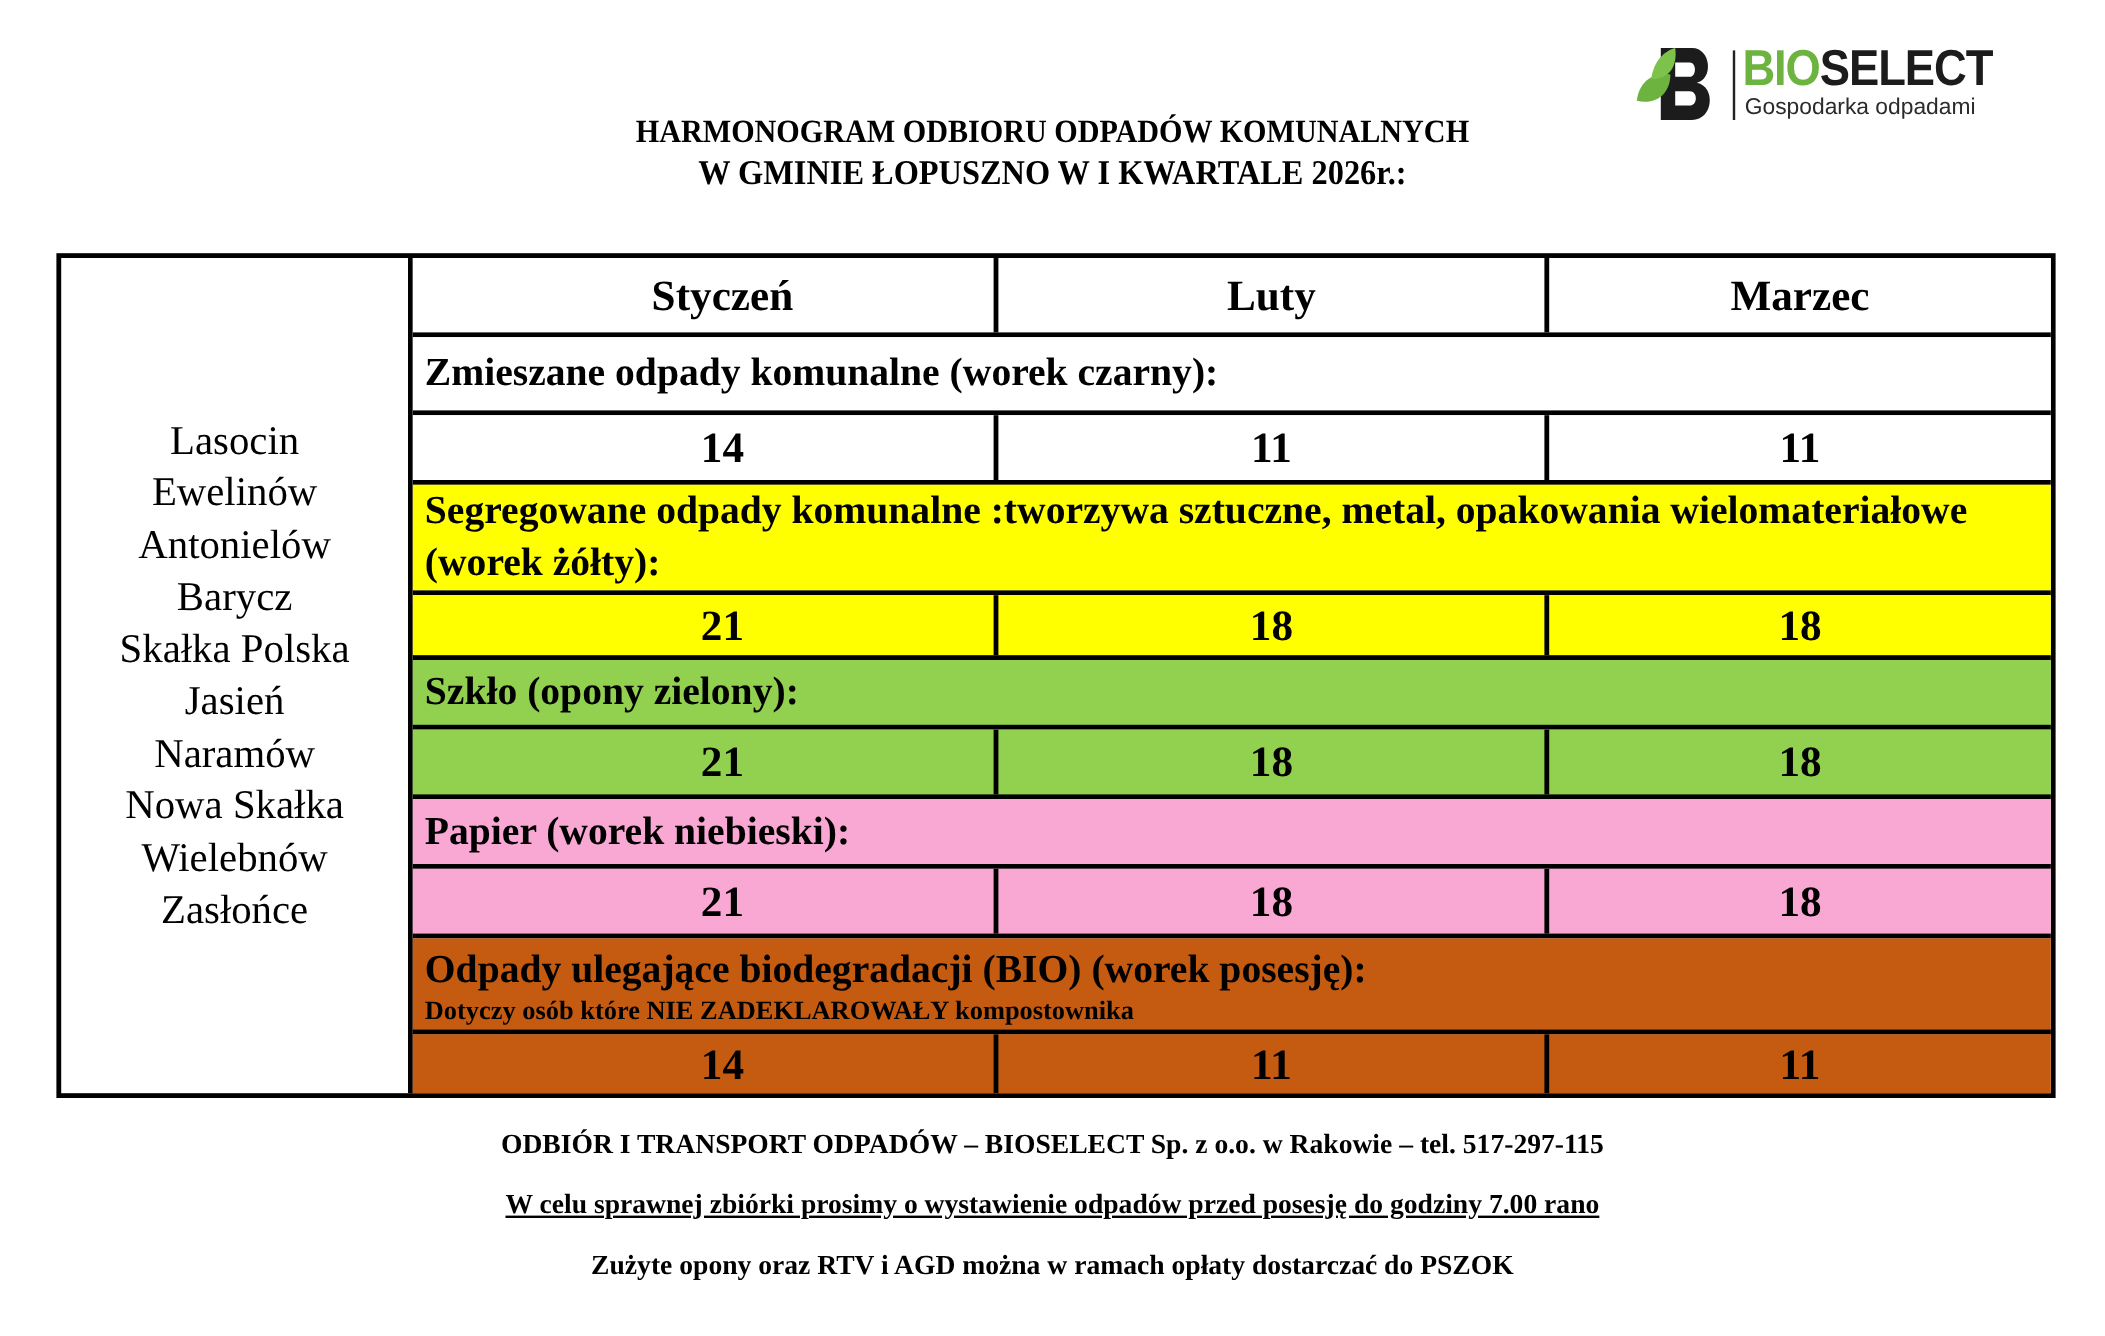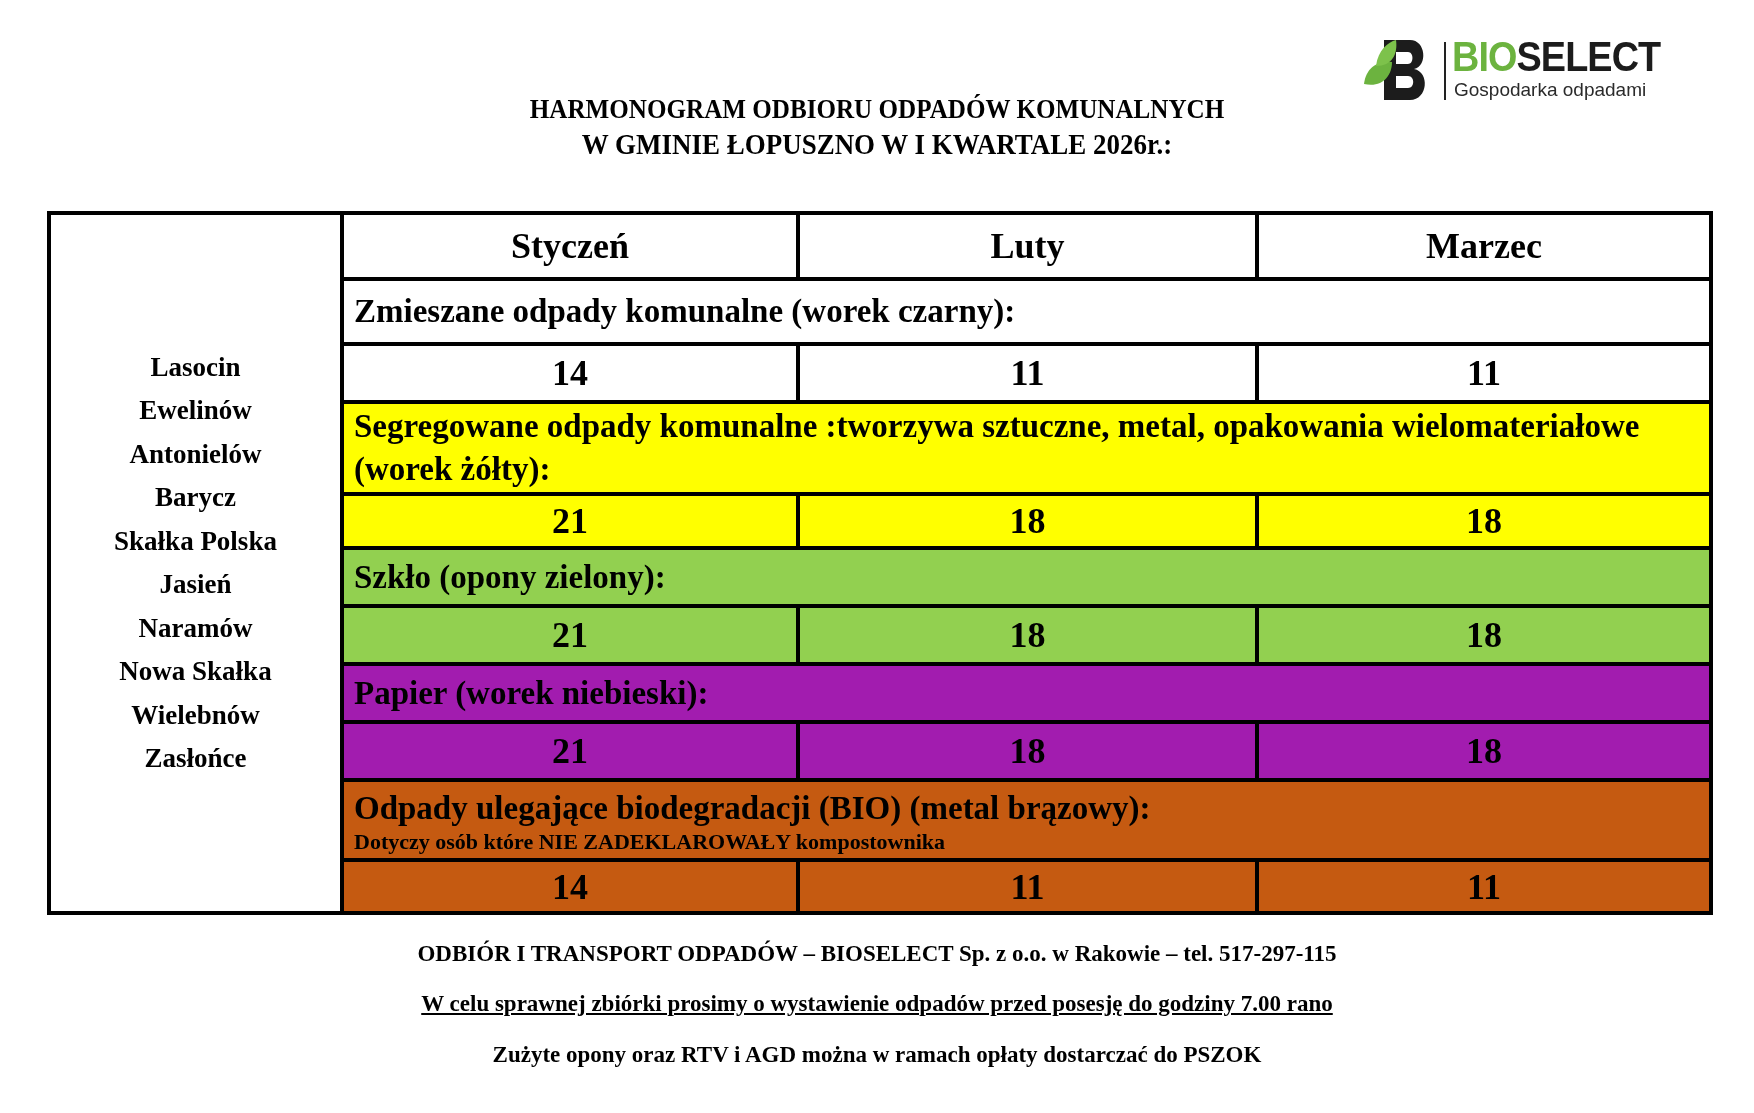--- a/index.html
+++ b/index.html
@@ -15,35 +15,35 @@
   .logo-sub { position:absolute; left:92px; top:43px; font-family:"Liberation Sans", "DejaVu Sans", sans-serif;
               font-size:19px; color:#2b2b2b; white-space:nowrap; }
   .title { position:absolute; left:0; width:1754px; text-align:center; font-weight:bold; white-space:nowrap; }
   .title1 { top:94px; font-size:27px; transform:scaleX(0.93); }
   .title2 { top:128px; font-size:29px; transform:scaleX(0.93); }
 
   .tbl { position:absolute; left:47px; top:211px; width:1666px; height:704px;
          border:4px solid #000; box-sizing:border-box; }
   .towns { position:absolute; left:0; top:0; width:293px; height:100%; border-right:4px solid #000; box-sizing:border-box;
            display:flex; flex-direction:column; justify-content:center; align-items:center; }
-  .town { font-weight:bold; font-size:27px; line-height:43.5px; white-space:nowrap; }
+  .town { font-weight:normal; font-size:34px; line-height:43.5px; white-space:nowrap; }
   .grid { position:absolute; left:293px; top:0; right:0; bottom:0; }
   .row { position:absolute; left:0; right:0; border-bottom:4px solid #000; box-sizing:border-box; display:flex; }
   .row.last { border-bottom:none; }
   .cell { flex:1; display:flex; align-items:center; justify-content:center; font-weight:bold; font-size:36px;
           border-right:4px solid #000; box-sizing:border-box; }
-  .cell.c1 { flex:0 0 456px; }
+  .cell.c1 { flex:0 0 456px;margin-left:32px; }
   .cell.c2 { flex:0 0 459px; }
   .cell:last-child { border-right:none; }
   .label { padding-left:10px; font-weight:bold; font-size:33px; line-height:43px; display:flex; flex-direction:column; justify-content:center; width:100%; }
   .sub { font-size:22px; line-height:24px; }
   .white { background:#ffffff; }
   .yellow { background:#ffff00; }
   .green { background:#92d050; }
-  .blue { background:#a21caf; }
+  .blue { background:#f9a8d4; }
   .brown { background:#c55a11; }
 
   .foot { position:absolute; left:0; width:1754px; text-align:center; font-weight:bold; white-space:nowrap; font-size:23px; }
   .f1 { top:941px; }
   .f2 { top:991px; text-decoration:underline; }
   .f3 { top:1042px; }
 </style>
 </head>
 <body>
 
@@ -114,21 +114,21 @@
       <div class="label">Papier (worek niebieski):</div>
     </div>
     <div class="row blue" style="top:509px;height:58px;">
       <div class="cell c1">21</div>
       <div class="cell c2">18</div>
       <div class="cell">18</div>
     </div>
 
     <div class="row brown" style="top:567px;height:80px;">
       <div class="label">
-        <span>Odpady ulegające biodegradacji (BIO) (metal brązowy):</span>
+        <span>Odpady ulegające biodegradacji (BIO) (worek posesję):</span>
         <span class="sub">Dotyczy osób  które  NIE ZADEKLAROWAŁY kompostownika</span>
       </div>
     </div>
     <div class="row brown last" style="top:647px;height:49px;">
       <div class="cell c1">14</div>
       <div class="cell c2">11</div>
       <div class="cell">11</div>
     </div>
   </div>
 </div>

